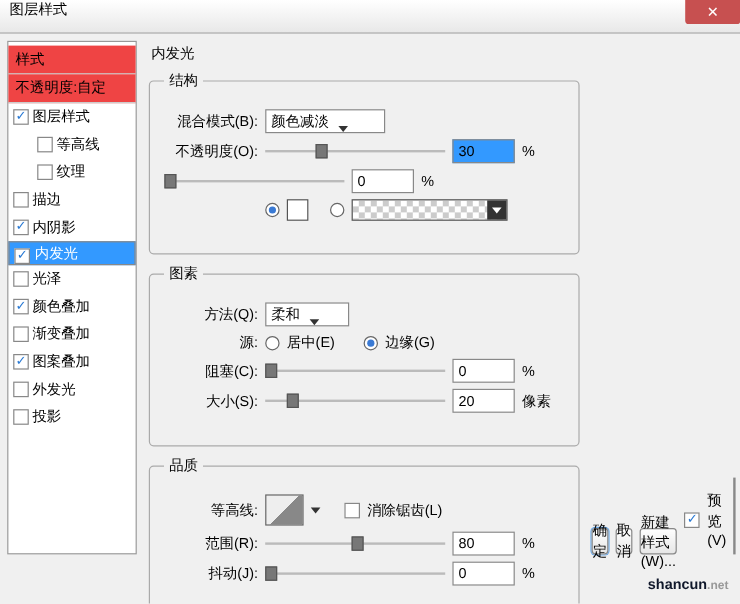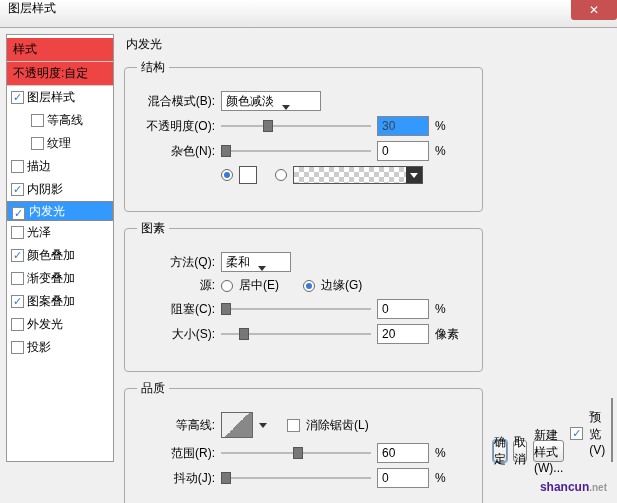--- a/index.html
+++ b/index.html
@@ -19,37 +19,37 @@
 fieldset{border:1px solid #aaa;border-radius:4px;padding:10px 12px 22px;margin-bottom:8px}
 legend{padding:0 4px}
 .row{display:flex;align-items:center;margin:5px 0;gap:6px}
 .lbl{width:78px;text-align:right}
 .sel{border:1px solid #888;background:#fff;height:20px;padding:0 4px;display:flex;align-items:flex-end;gap:4px}
 .sel .arr{border-left:4px solid transparent;border-right:4px solid transparent;border-top:5px solid #333;margin-left:4px}
 .slider{height:18px;position:relative;flex:1;max-width:150px;min-width:120px}
 .slider::before{content:"";position:absolute;left:0;right:0;top:8px;height:2px;background:#bbb}
 .thumb{position:absolute;top:3px;width:10px;height:12px;background:#777;border:1px solid #555}
 .numfield{width:52px;height:20px;border:1px solid #888;background:#fff;padding:0 4px;text-align:left;display:flex;align-items:center}
-.numfield.hl{background:#3399ff;color:#404040}
+.numfield.hl{background:#3399ff;color:#000000}
 .unit{width:30px}
 .radio{width:12px;height:12px;border:1px solid #666;border-radius:50%;display:inline-flex;align-items:center;justify-content:center;background:#fff}
 .radio.on::after{content:"";width:6px;height:6px;background:#3a7ad4;border-radius:50%}
 .colorwell{width:18px;height:18px;border:1px solid #555;background:#fff}
 .gradwell{width:130px;height:18px;border:1px solid #555;background:repeating-conic-gradient(#ccc 0 25%,#fff 0 50%) 0 0/10px 10px}
 .gradwell .garr{float:right;width:16px;height:16px;background:#333;margin:0;display:flex;align-items:center;justify-content:center}
 .gradwell .garr::after{content:"";border-left:4px solid transparent;border-right:4px solid transparent;border-top:5px solid #fff}
 .contour{width:32px;height:26px;border:1px solid #666;background:linear-gradient(135deg,#eee 50%,#888 50%)}
 .rightcol{width:118px;padding:4px 8px 0 0;display:flex;flex-direction:row;gap:6px;align-items:flex-end}
 .btn{width:100%;height:22px;border:1px solid #888;background:linear-gradient(#fff,#e6e6e6);border-radius:3px;display:flex;align-items:center;justify-content:center;cursor:default}
 .btn.def{box-shadow:0 0 0 1px #6aa9e8}
 .preview{width:64px;height:64px;border:1px solid #888;background:linear-gradient(135deg,#e2a070 20%,#a05030 70%);margin-top:6px}
 .bottombtns{display:flex;justify-content:center;gap:12px;margin-top:6px}
 .bottombtns .btn{width:110px}
 .watermark{position:absolute;right:10px;bottom:6px;color:#7db82f;font-size:22px;font-weight:bold;font-family:Arial}
-.watermark .g{color:#4c1d95}
+.watermark .g{color:#0f172a}
 </style>
 </head>
 <body>
 
 <div class="titlebar">
   <span>图层样式</span>
   <div class="close">
       <span>✕</span>
     </div>
 </div>
@@ -124,21 +124,20 @@
       </div>
       <div class="row">
         <span class="lbl">不透明度(O):</span>
         <div class="slider">
             <div class="thumb" style="left:28%"></div>
           </div>
         <div class="numfield hl">30</div>
         <span class="unit">%</span>
       </div>
       <div class="row">
-        <span class="lbl">杂色(N):</span>
         <div class="slider">
             <div class="thumb" style="left:0"></div>
           </div>
         <div class="numfield">0</div>
         <span class="unit">%</span>
       </div>
       <div class="row">
         <span class="lbl"></span>
         <span class="radio on"></span>
         <span class="colorwell"></span>
@@ -193,21 +192,21 @@
         <span class="arr" style="border-left:4px solid transparent;border-right:4px solid transparent;border-top:5px solid #333"></span>
         <span style="width:8px"></span>
         <span class="chk"></span>
         <span>消除锯齿(L)</span>
       </div>
       <div class="row">
         <span class="lbl">范围(R):</span>
         <div class="slider">
             <div class="thumb" style="left:48%"></div>
           </div>
-        <div class="numfield">60</div>
+        <div class="numfield">80</div>
         <span class="unit">%</span>
       </div>
       <div class="row">
         <span class="lbl">抖动(J):</span>
         <div class="slider">
             <div class="thumb" style="left:0"></div>
           </div>
         <div class="numfield">0</div>
         <span class="unit">%</span>
       </div>

